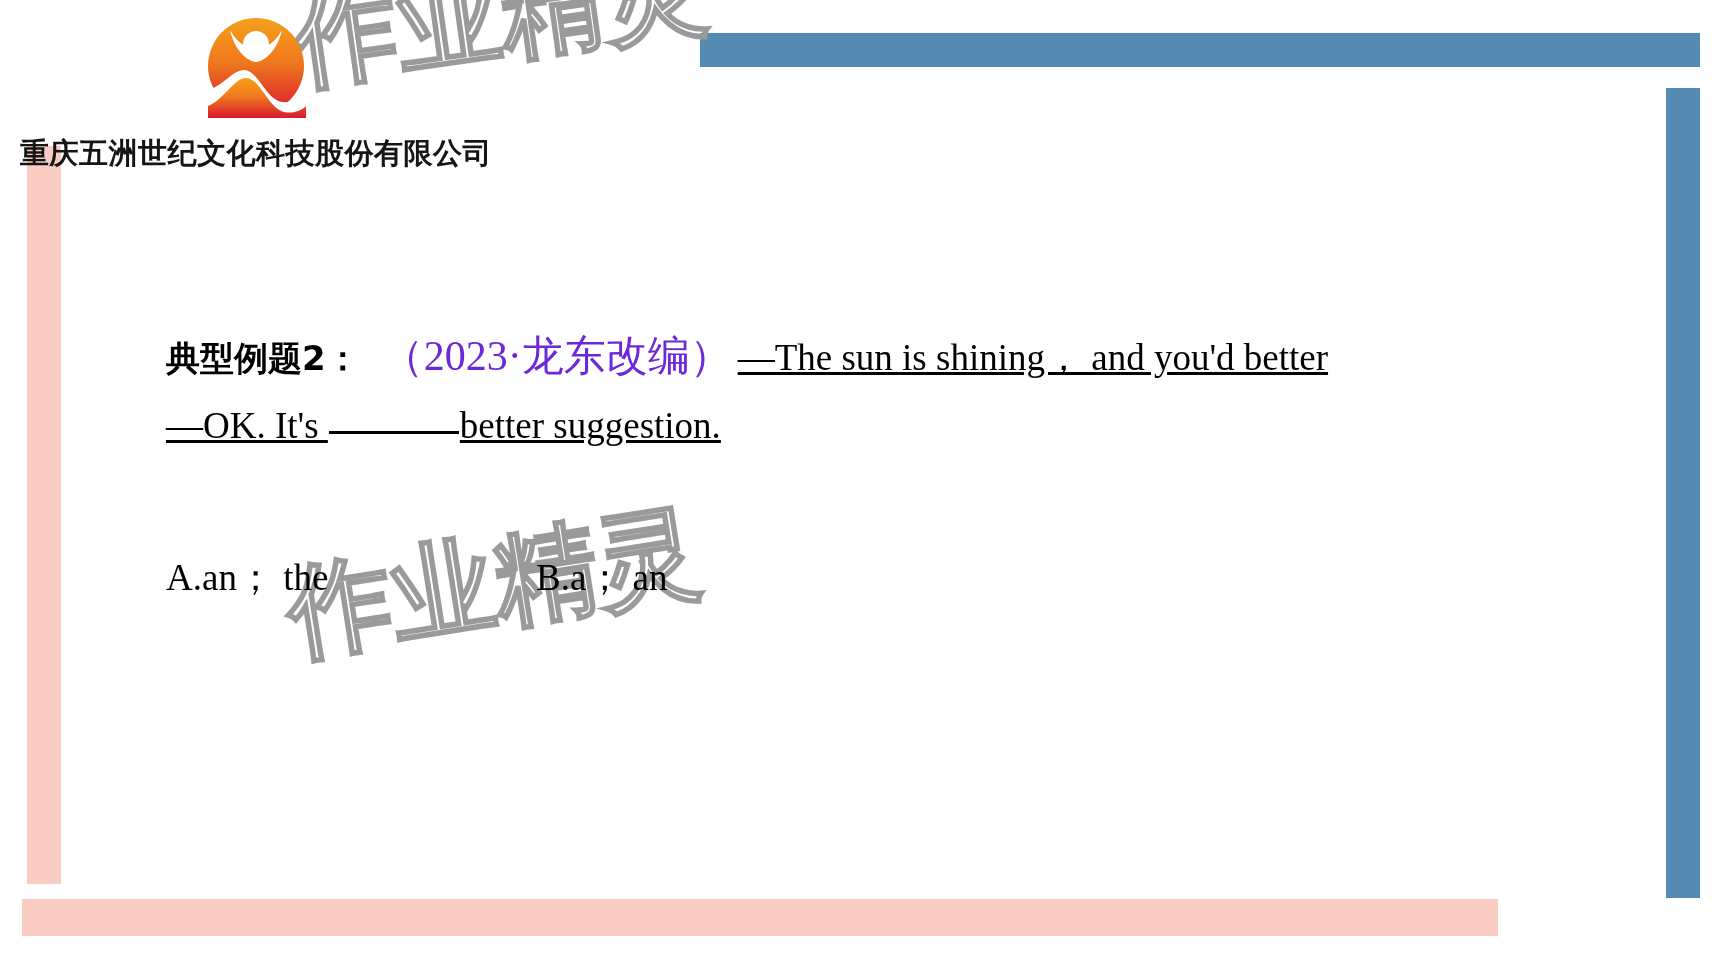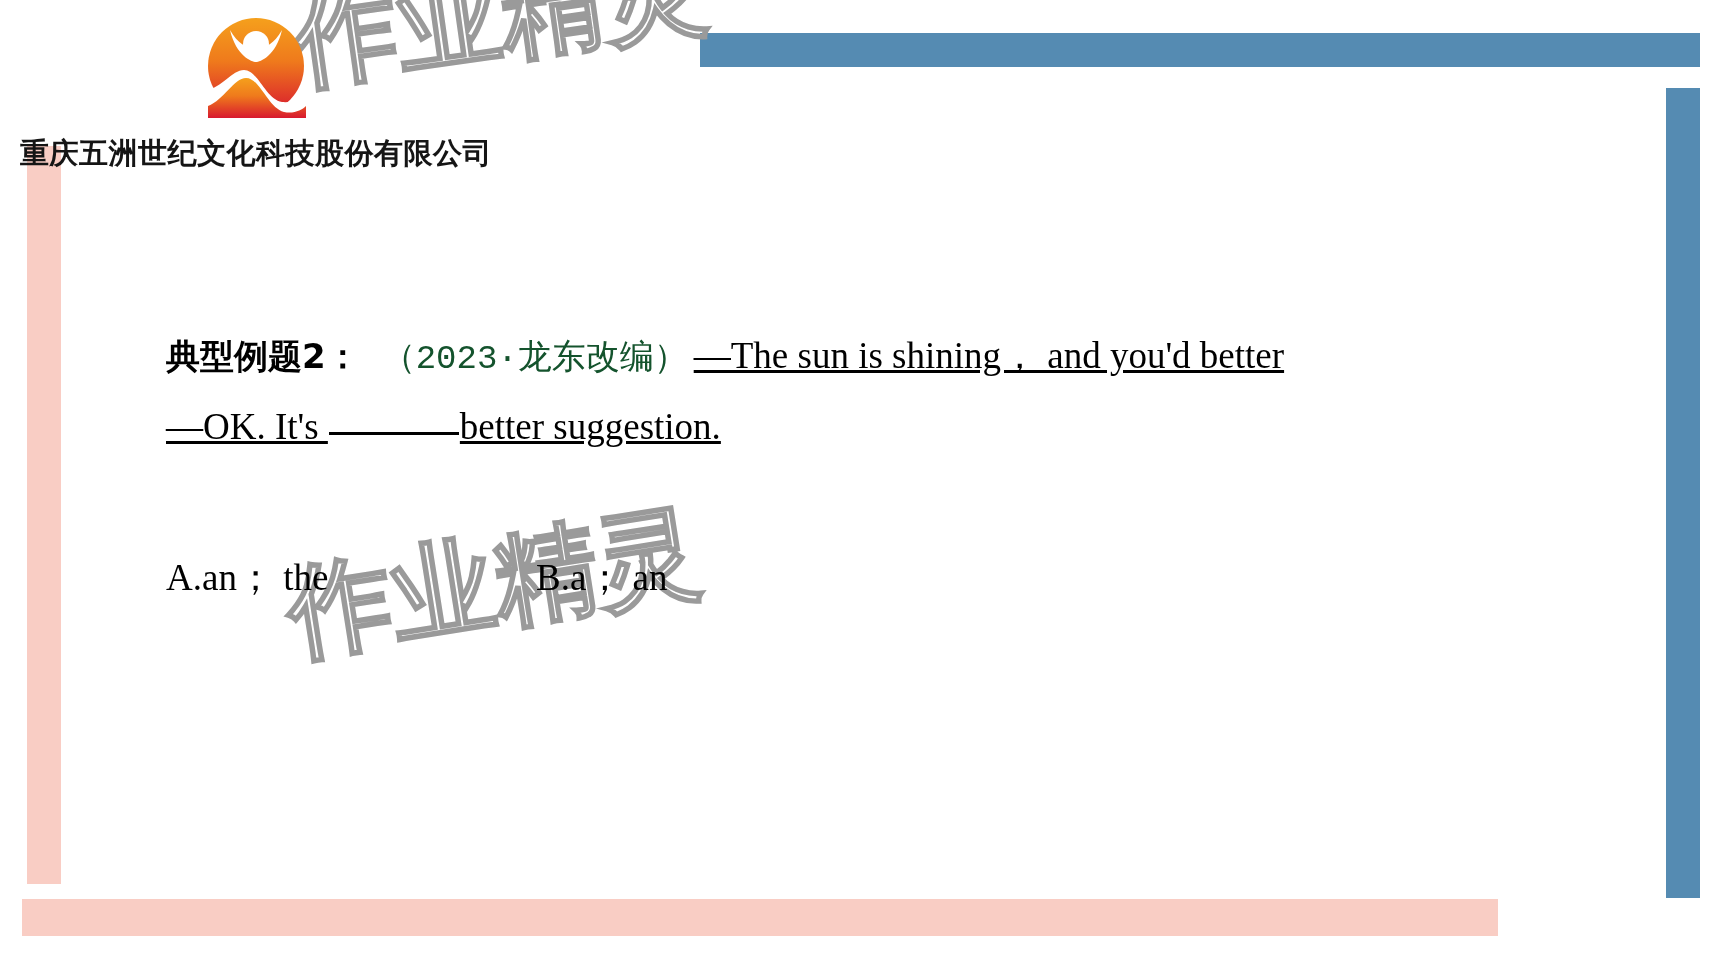--- a/index.html
+++ b/index.html
@@ -118,23 +118,23 @@
     display: inline-block;
     width: 78px;
   }
   .label-cn {
     font-family: "DejaVu Sans", "Liberation Sans", sans-serif;
     font-weight: bold;
     font-size: 34px;
     color: #000000;
   }
   .source-cn {
-    font-family: Liberation Mono, monospace;
-    color: #14532d;
-    font-size: 34px;
+    font-family: Liberation Serif, serif;
+    color: #6d28d9;
+    font-size: 42px;
     padding-left: 22px;
     padding-right: 6px;
   }
   .en {
     font-family: "Liberation Serif", "DejaVu Serif", serif;
     font-size: 37px;
     text-decoration: underline;
   }
   .blank {
     display: inline-block;

